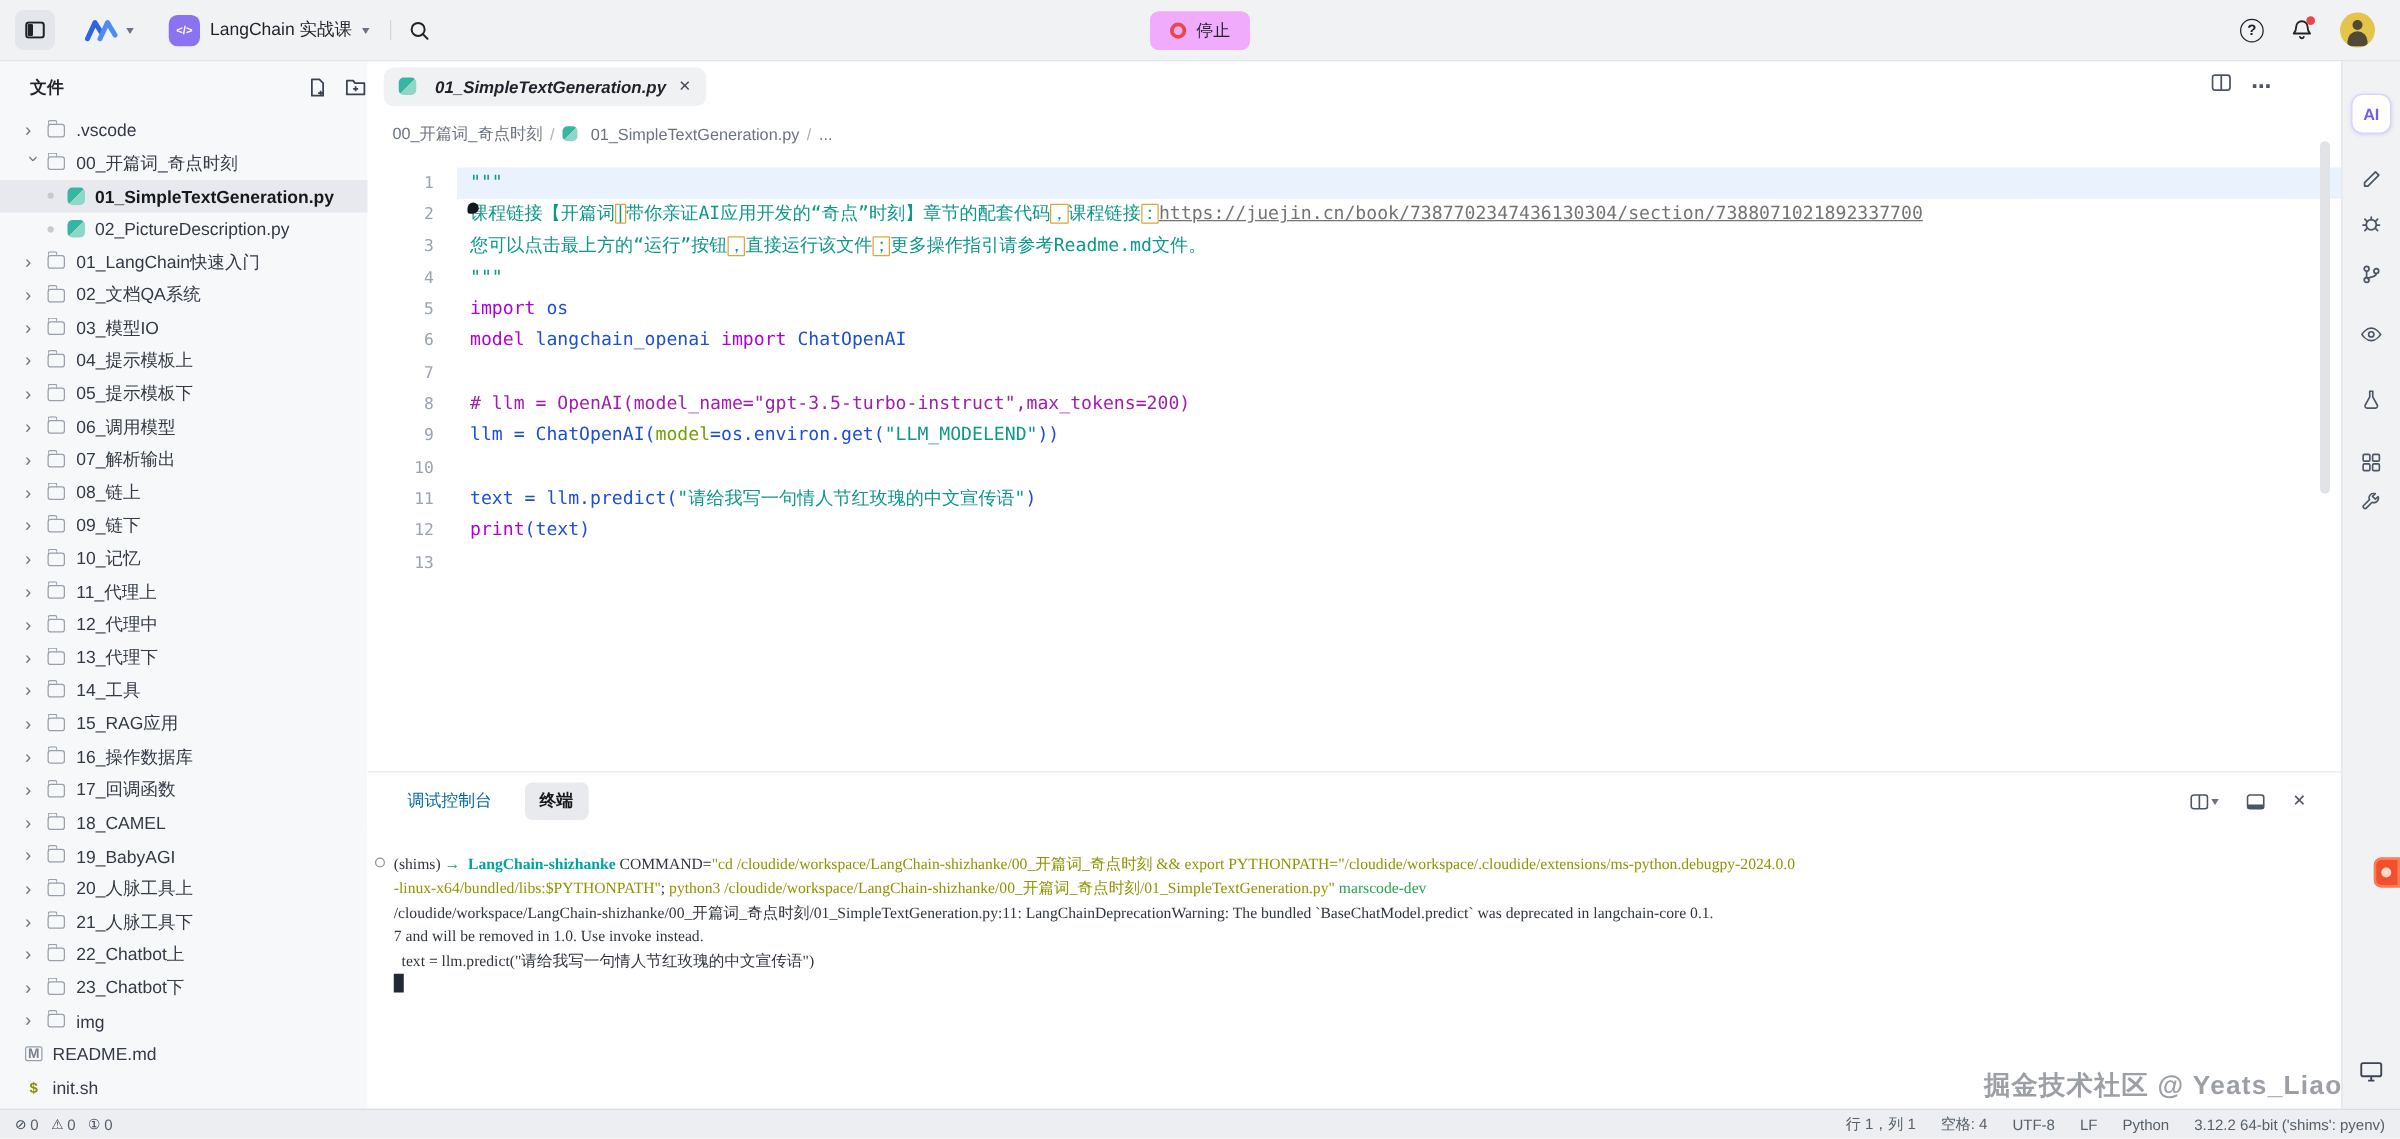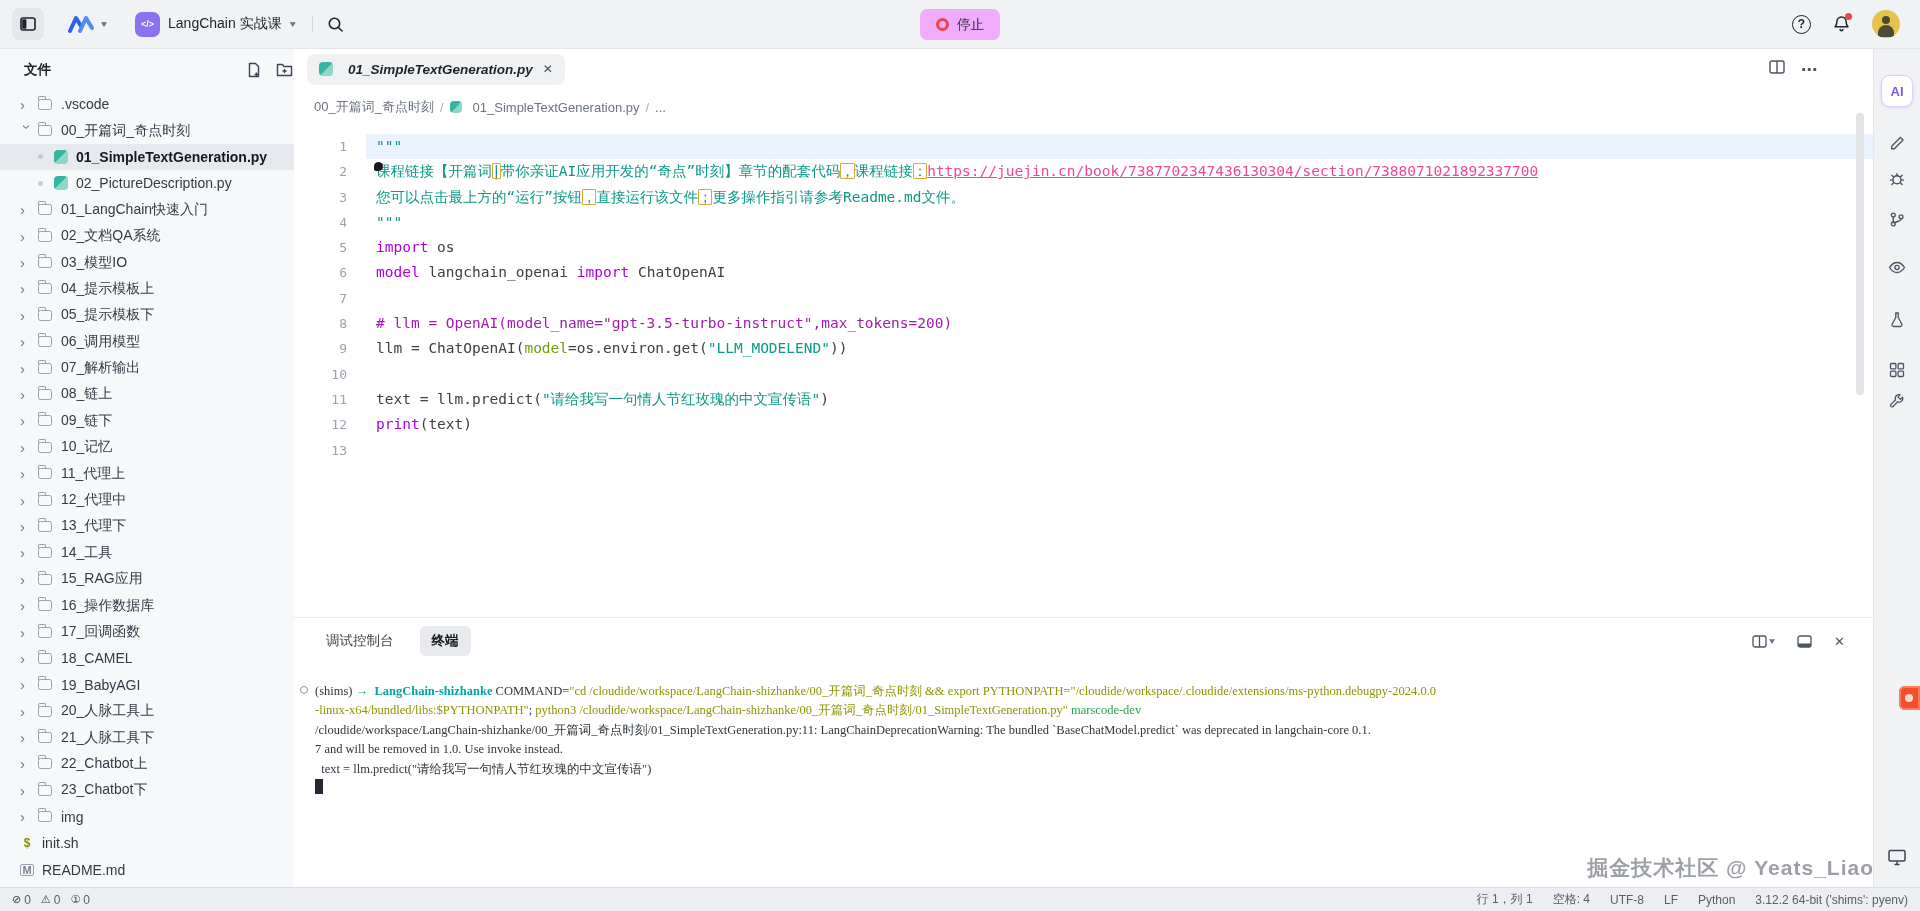--- a/index.html
+++ b/index.html
@@ -56,31 +56,31 @@
   .tab-title{font-size:13.5px;font-style:italic;font-weight:600;color:#1f2329}
   .tab-close{font-size:12px;color:#444b55;margin-left:3px}
   .tabbar-icons{margin-left:auto;display:flex;gap:16px;padding-right:55px}
   .crumb{position:absolute;left:0;top:40px;width:100%;height:36px;display:flex;align-items:center;padding-left:20px;font-size:13px;color:#6b7280;gap:6px}
   .bc-sep::before{content:"/";color:#aab0b9}
   .code{position:absolute;left:0;top:76px;width:100%;height:541px;padding-top:9px;font-family:"DejaVu Sans Mono","Liberation Mono",monospace;font-size:14.5px;overflow:hidden}
   .cl{line-height:24.3px;white-space:pre;position:relative}
   .cl.hl{background:linear-gradient(90deg,transparent 0 72px,#e9f2fd 72px)}
   .ln{display:inline-block;width:53px;text-align:right;margin-right:29px;color:#9aa2ad;font-size:13px}
   .c-s{color:#0e9888}
-  .c-lnk{color:#ec4899;text-decoration:underline}
+  .c-lnk{color:#737373;text-decoration:underline}
   .c-k{color:#af00db}
-  .c-d{color:#404040}
+  .c-d{color:#1d4ed8}
   .c-cm{color:#a21caf}
   .c-p{color:#6fa007}
   .c-box{outline:1.2px solid #dfa539;outline-offset:-1px;border-radius:1px}
   .pin{position:absolute;left:80px;top:3px;width:9px;height:9px;background:#15191f;border-radius:50% 50% 50% 2px}
   .edit-scroll{position:absolute;left:1562px;top:64px;width:8px;height:282px;background:#e1e3e7;border-radius:4px}
   
   .panel-head{position:absolute;left:0;top:568px;width:100%;height:47px;border-top:1px solid #e8eaed;display:flex;align-items:center;padding-left:20px;background:#fff}
-  .ptab{font-size:13.5px;color:#404040;padding:6px 12px;border-radius:6px;cursor:pointer}
+  .ptab{font-size:13.5px;color:#0369a1;padding:6px 12px;border-radius:6px;cursor:pointer}
   .ptab.active{background:#e8eaee;font-weight:700;color:#15191f;margin-left:14px}
   .panel-icons{margin-left:auto;display:flex;align-items:center;gap:22px;padding-right:28px}
   .term{position:absolute;left:0;top:615px;width:100%;height:223px;font-family:Liberation Serif, serif;font-size:12.5px;padding:18px 10px 0 21px;overflow:hidden}
   .tl{line-height:19.4px;white-space:pre-wrap;word-break:break-all}
   .t-d{color:#30363d}
   .t-g{color:#17a06d;font-weight:700}
   .t-cy{color:#00a3a3;font-weight:700}
   .t-ol{color:#8f9400}
   .t-g2{color:#2aa450}
   .t-cur{display:inline-block;width:8px;height:15px;background:#222835;vertical-align:-2px}
@@ -298,26 +298,26 @@
         <span class="chev"></span>
         <span class="fold"></span>
         <span class="tlabel">23_Chatbot下</span>
       </div>
       <div class="trow">
         <span class="chev"></span>
         <span class="fold"></span>
         <span class="tlabel">img</span>
       </div>
       <div class="trow">
+        <span class="imd"></span>
+        <span class="tlabel">README.md</span>
+      </div>
+      <div class="trow">
         <span class="ish"></span>
         <span class="tlabel">init.sh</span>
-      </div>
-      <div class="trow">
-        <span class="imd"></span>
-        <span class="tlabel">README.md</span>
       </div>
     </div>
 </div>
 
 <div class="editor">
   <div class="tabbar">
     <div class="tab">
       <span class="ipy"></span>
       <span class="tab-title">01_SimpleTextGeneration.py</span>
       <span class="tab-close">✕</span>

